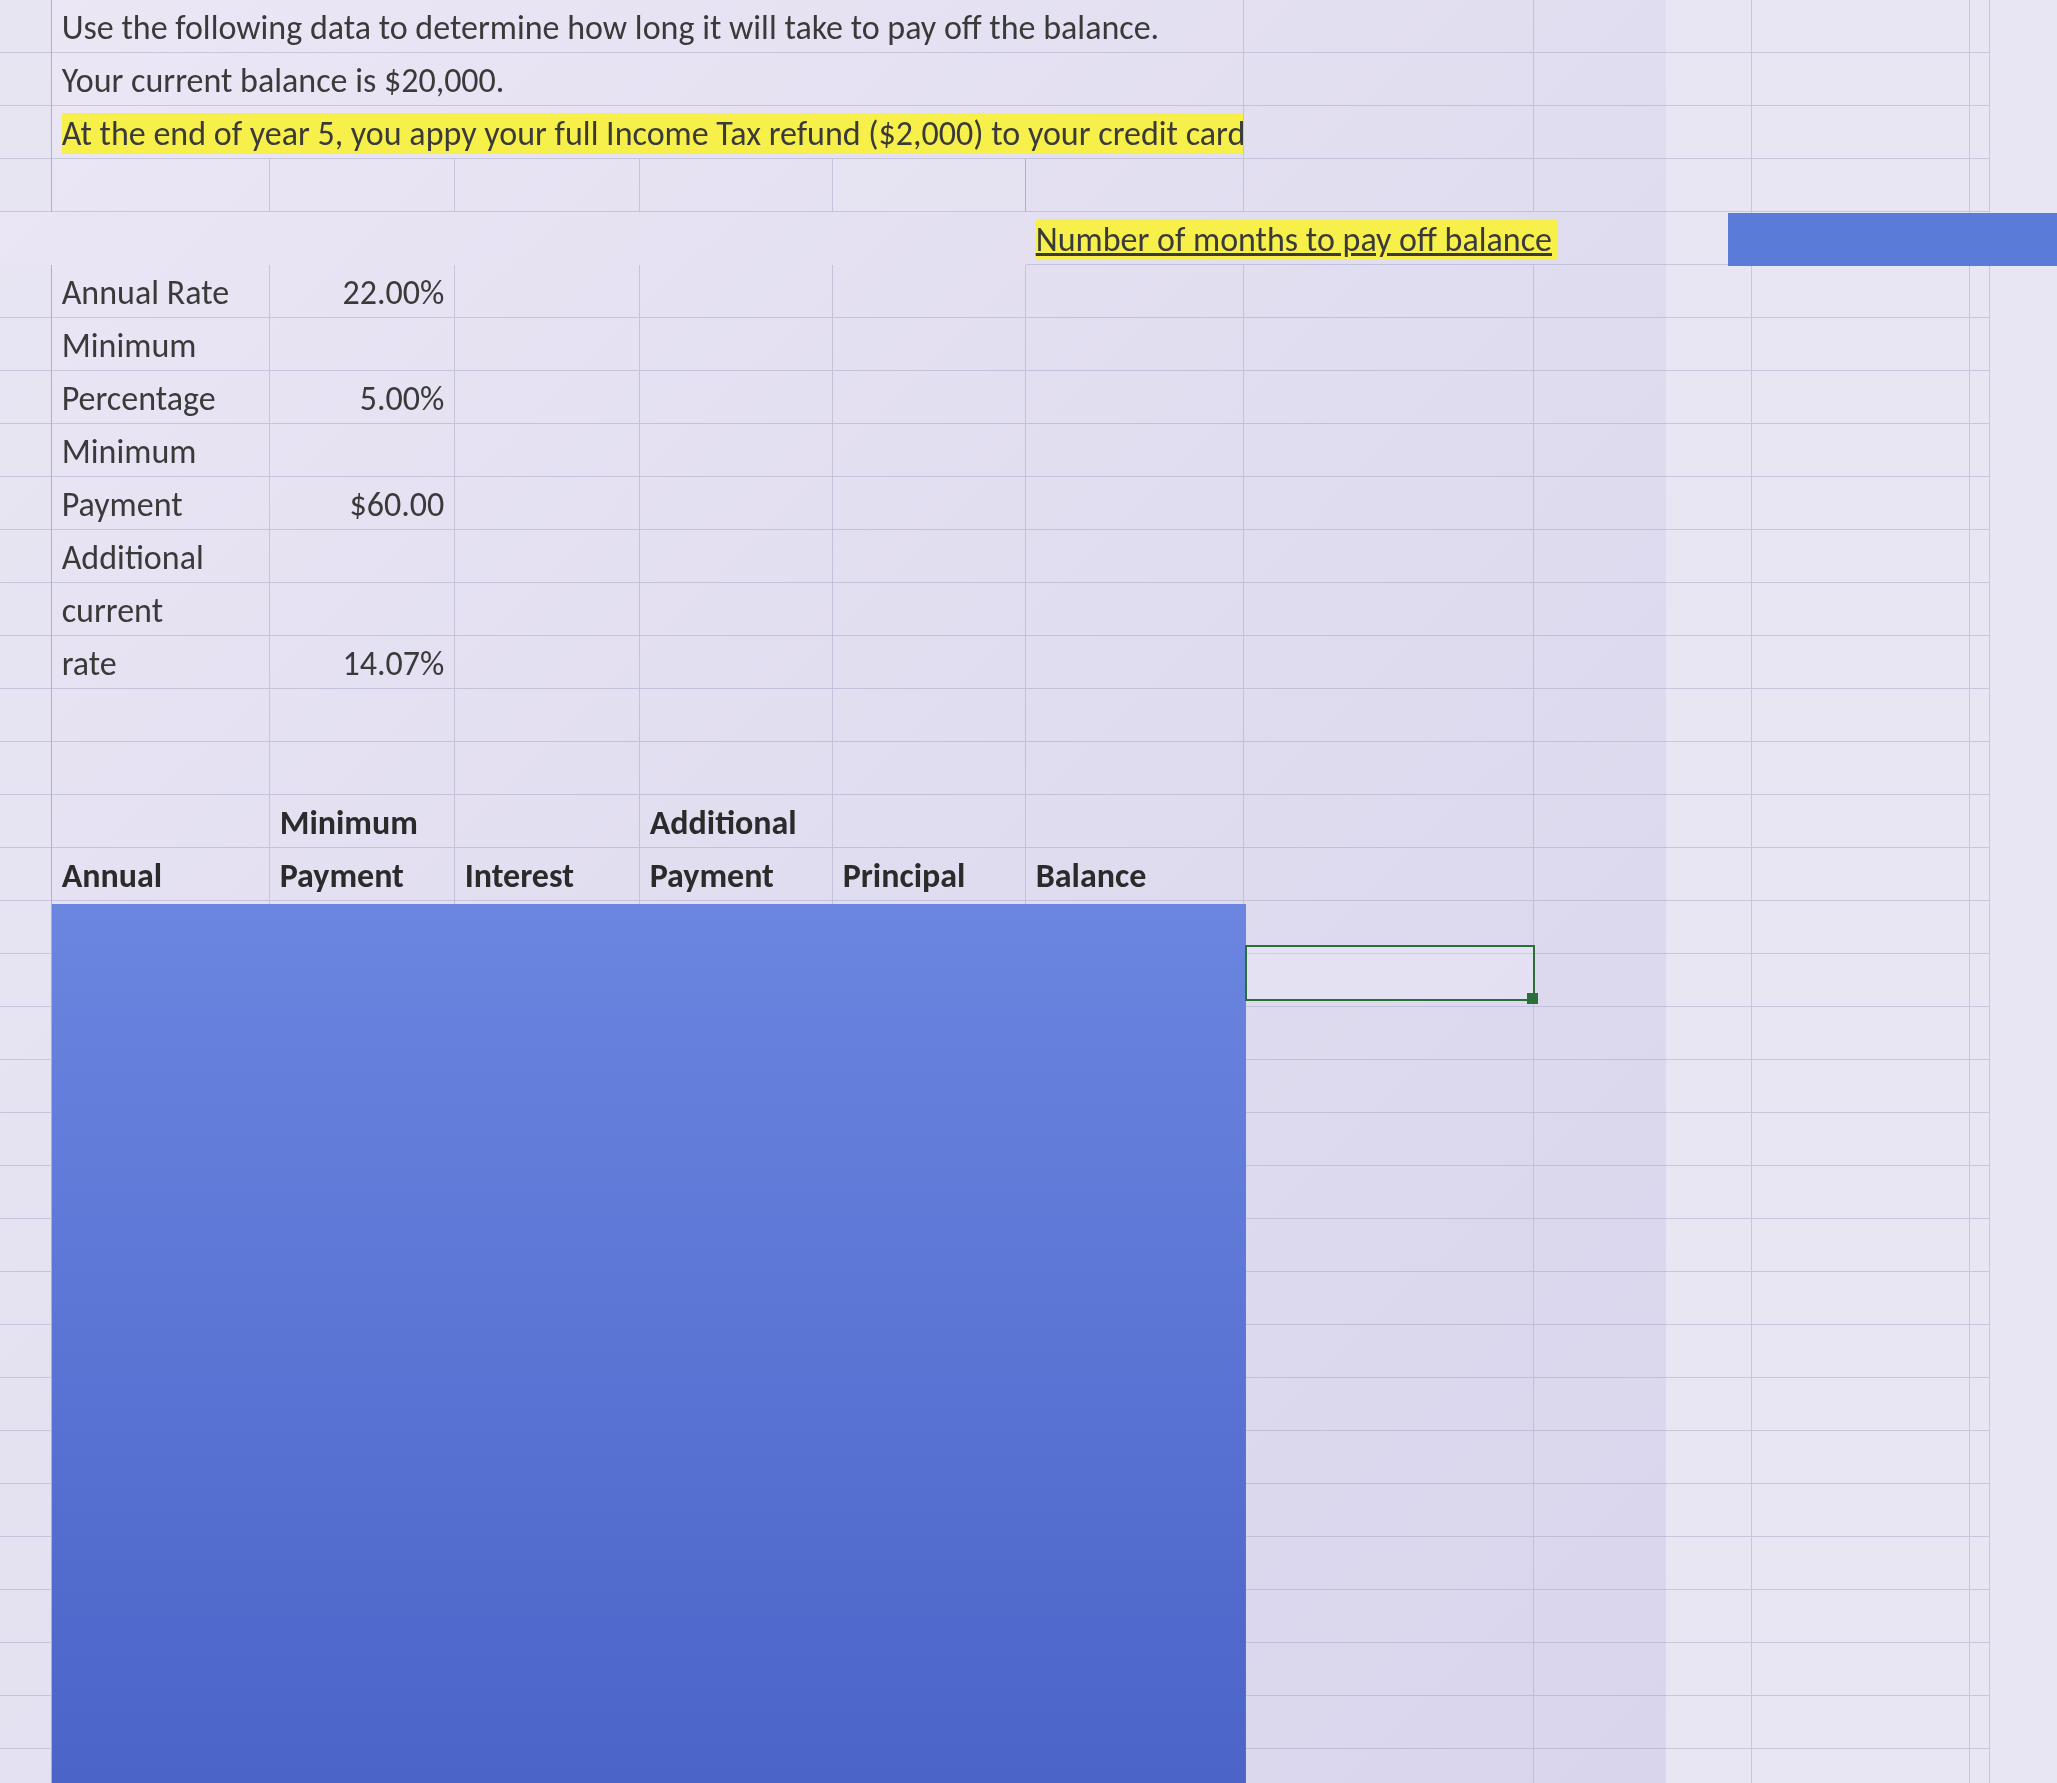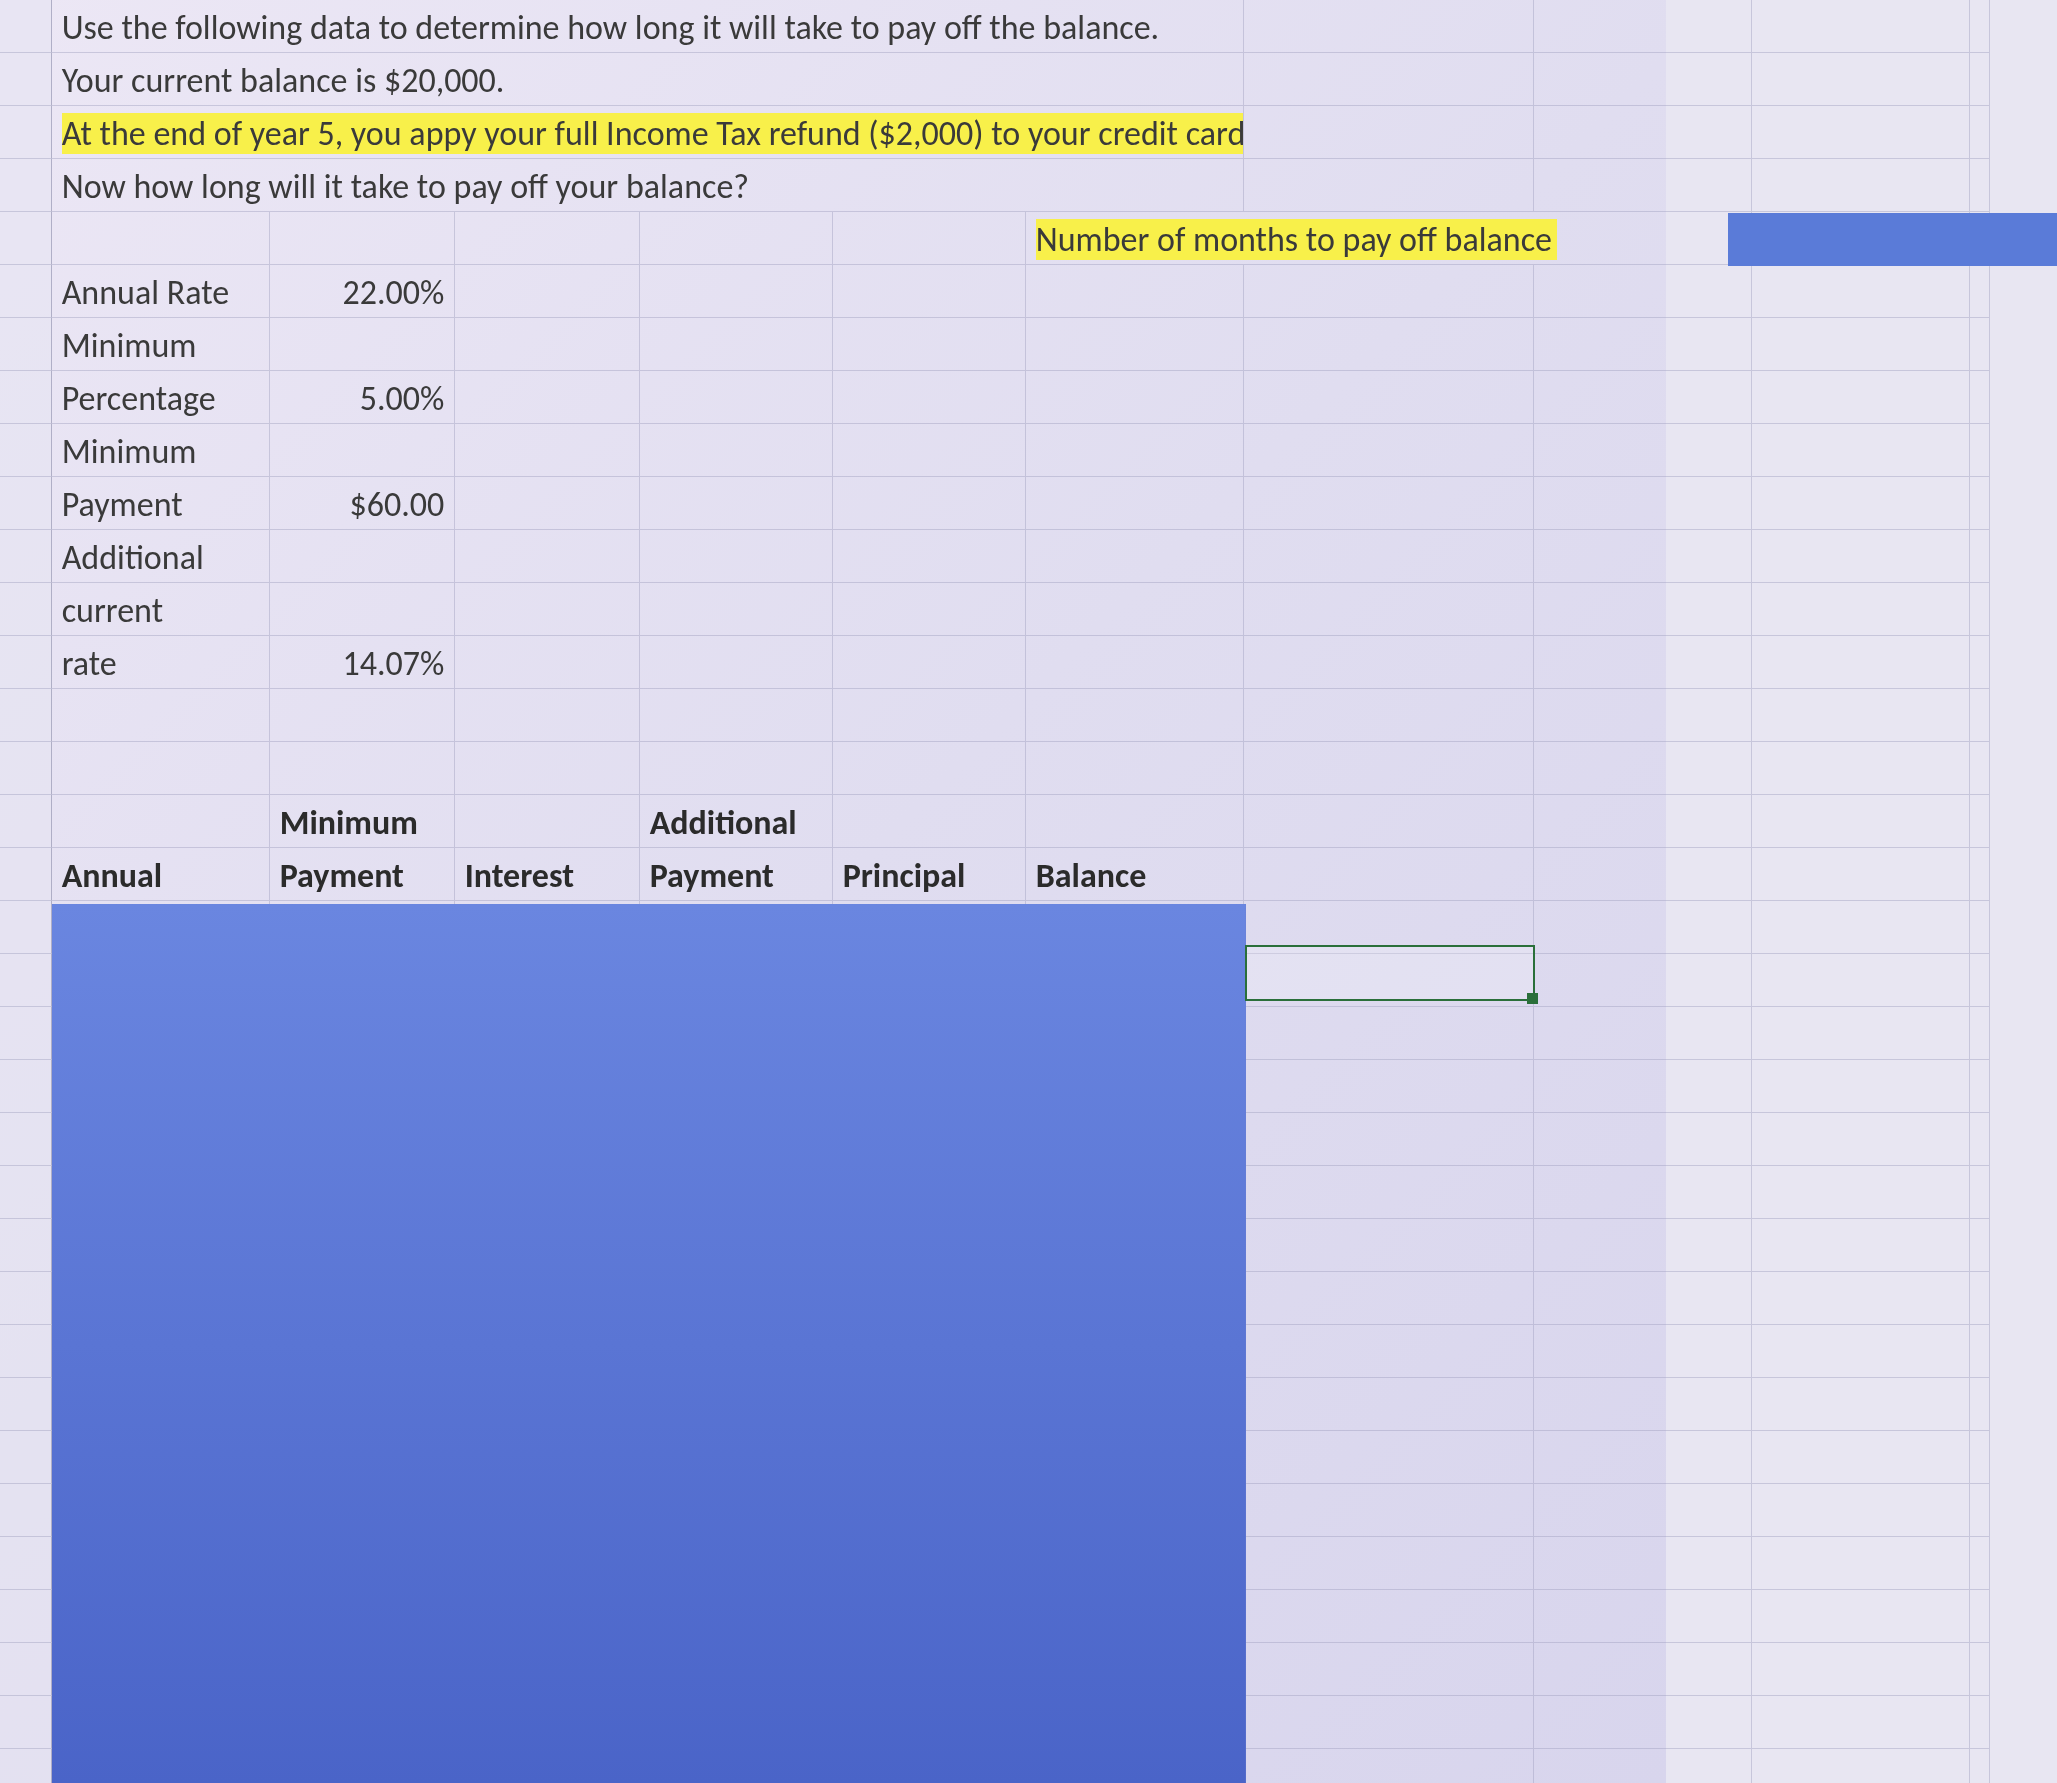--- a/index.html
+++ b/index.html
@@ -79,20 +79,21 @@
   .fill-handle {
     position: absolute;
     right: -4.8px;
     bottom: -4.8px;
     width: 11.3px;
     height: 11.3px;
     background: #2a6f3a;
   }
   .num-span {
     grid-column: 7 / 10;
+    text-decoration: underline;
   }
   .txt-span {
     grid-column: 2 / 8;
   }
 </style>
 </head>
 <body>
 
 <div class="sheet">
   <div class="grid">
@@ -114,21 +115,20 @@
     <div class="cell row-header"></div>
     <div class="cell txt-span">
         <span class="hl-wrap">At the end of year 5, you appy your full Income Tax refund ($2,000) to your credit card balance.</span>
       </div>
     <div class="cell"></div>
     <div class="cell"></div>
     <div class="cell"></div>
     <div class="cell"></div>
 
     <div class="cell row-header"></div>
-    <div class="cell txt-span">Now how long will it take to pay off your balance?</div>
     <div class="cell"></div>
     <div class="cell"></div>
     <div class="cell"></div>
     <div class="cell"></div>
 
     <div class="cell row-header"></div>
     <div class="cell"></div>
     <div class="cell"></div>
     <div class="cell"></div>
     <div class="cell"></div>

